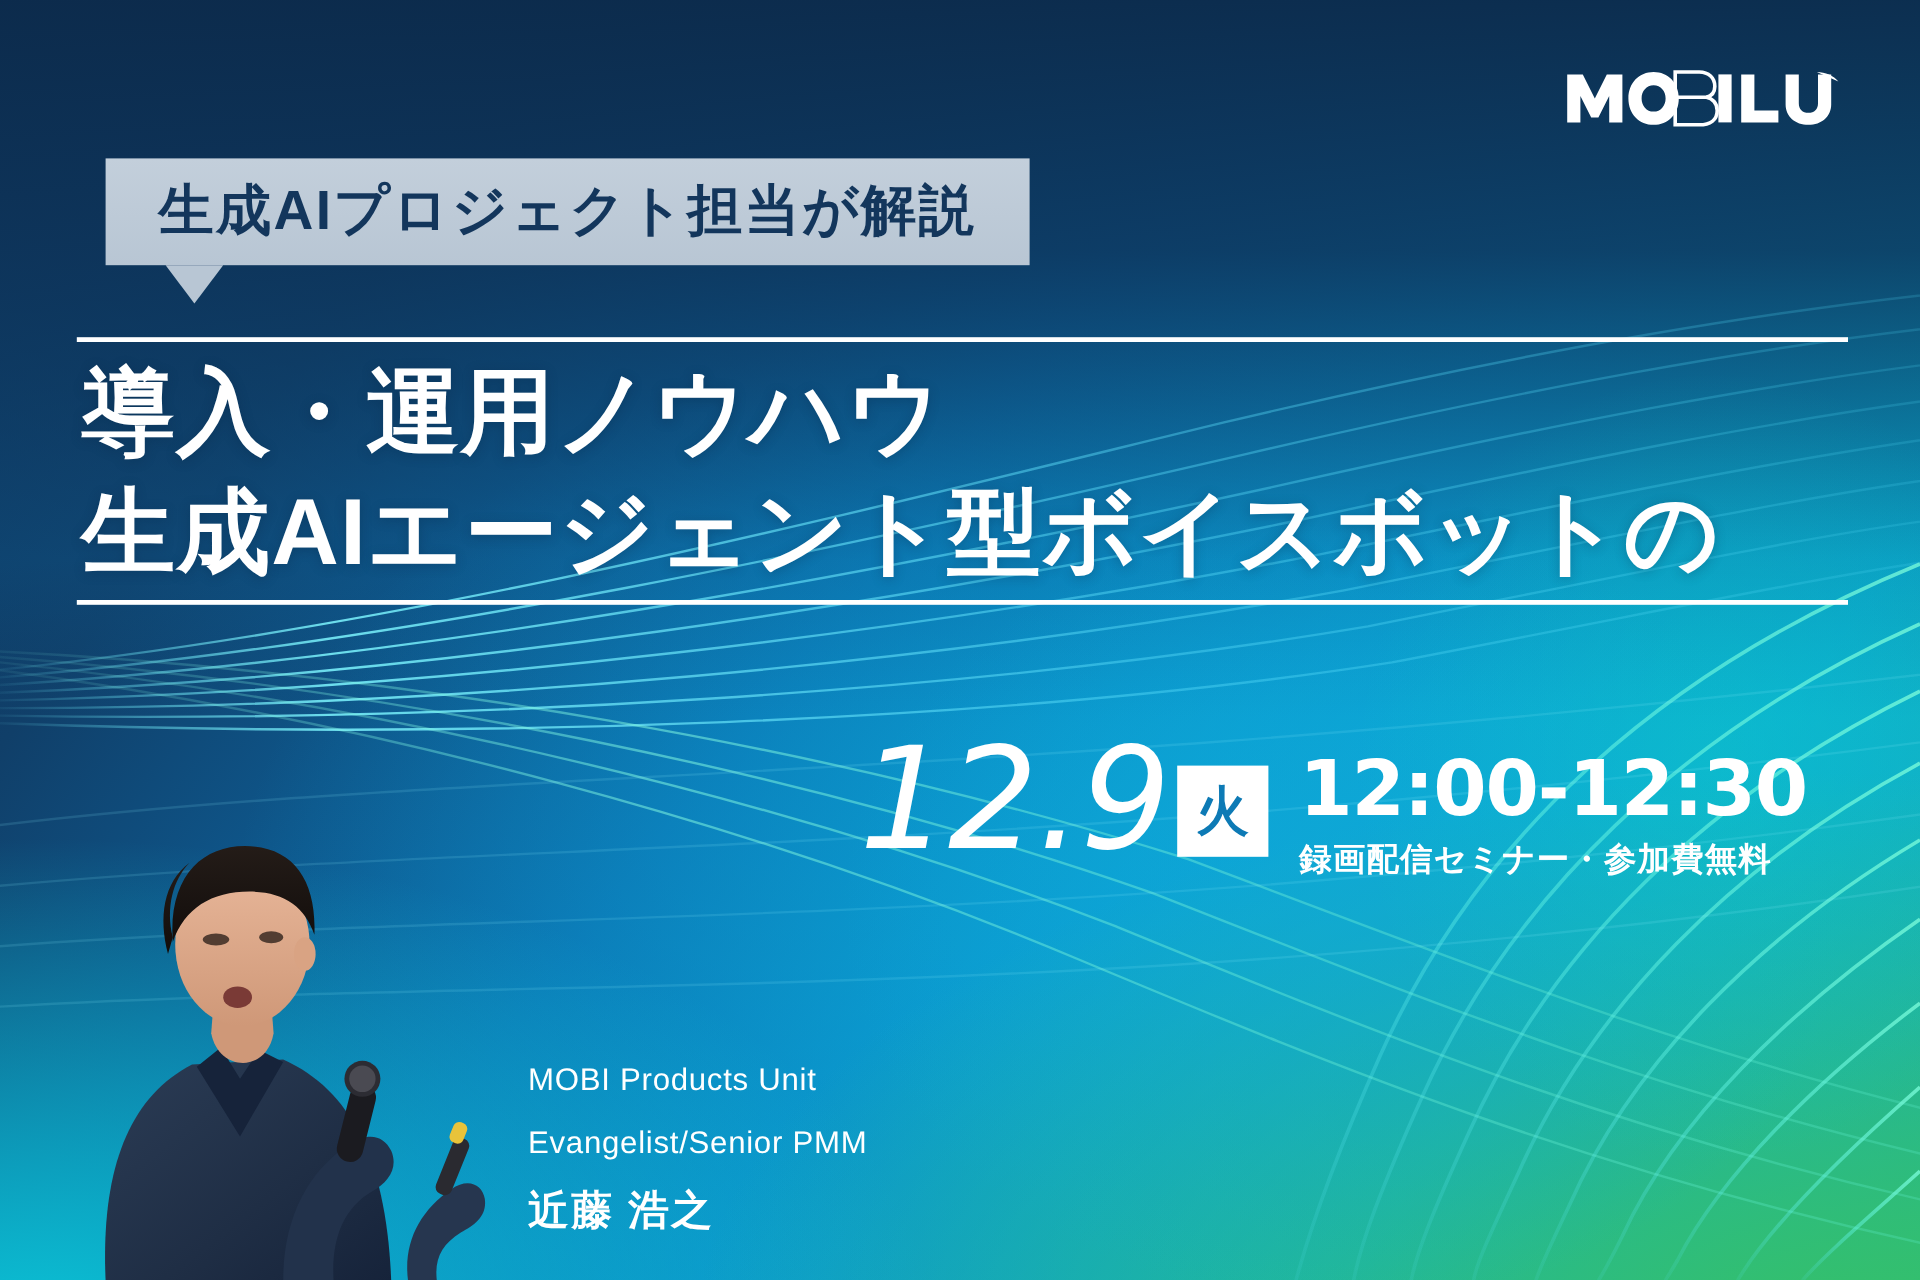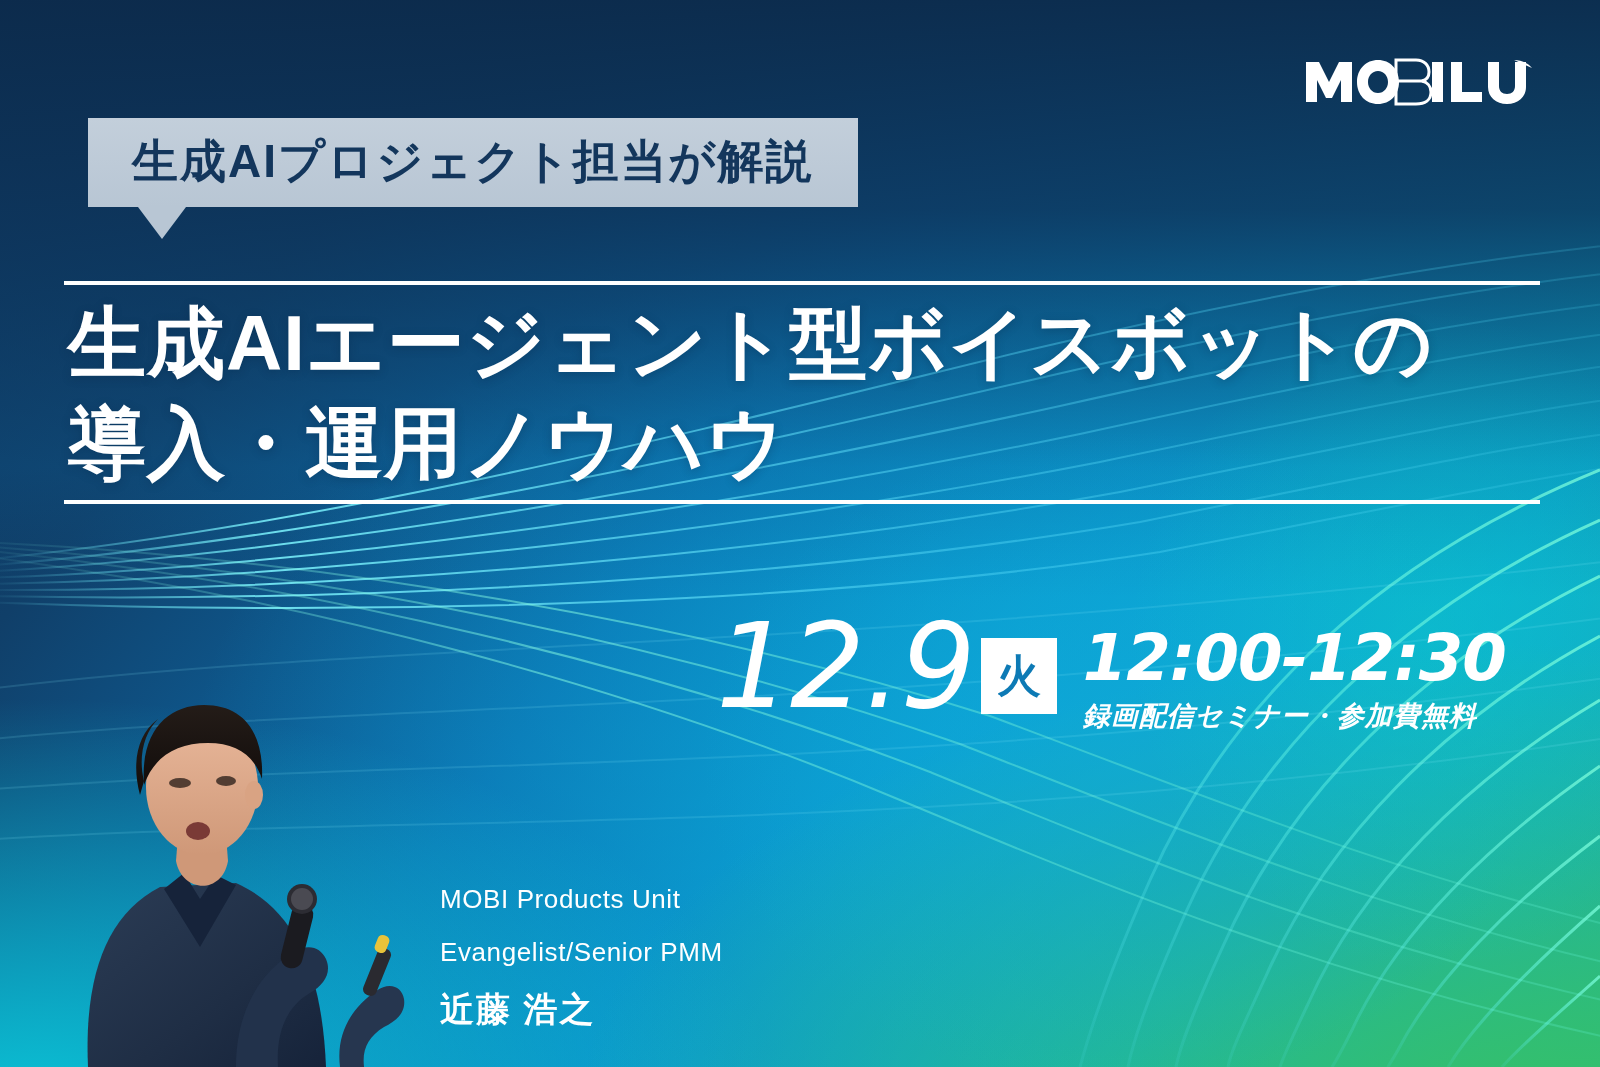--- a/index.html
+++ b/index.html
@@ -33,21 +33,21 @@
   .bg-svg { position:absolute; inset:0; }
 
   
   .logo {
     position:absolute; right:64px; top:56px;
     height:50px;
     display:flex; align-items:center;
   }
 
   
-  .badge-wrap { position:absolute; left:88px; top:118px; }
+  .badge-wrap { position:absolute; left:88px; top:132px; }
   .badge {
     background:linear-gradient(180deg,#c3cfdb 0%, #b8c6d4 100%);
     padding:18px 44px 20px 44px;
     display:inline-block;
   }
   .badge-text {
     font-size:46px; font-weight:700; letter-spacing:2px;
     color:#13365c; line-height:1.1; white-space:nowrap;
   }
   .badge-tail {
@@ -90,21 +90,21 @@
     font-style:italic;
   }
   .day-box {
     width:76px; height:76px;
     background:#ffffff;
     color:#0d7ab5;
     font-size:44px; font-weight:700;
     display:flex; align-items:center; justify-content:center;
     margin-left:6px; margin-top:28px;
   }
-  .time-col { margin-left:26px; margin-top:16px;font-style:italic; }
+  .time-col { margin-left:26px; margin-top:16px; }
   .time-range {
     color:#ffffff;
     font-size:64px; font-weight:700;
     line-height:1.0; letter-spacing:-1px;
     font-family:"DejaVu Sans","Liberation Sans",sans-serif;
   }
   .time-note {
     color:#ffffff;
     font-size:27px; font-weight:700;
     letter-spacing:1px;
@@ -287,22 +287,22 @@
     <div class="badge">
       <div class="badge-text">生成AIプロジェクト担当が解説</div>
     </div>
     <div class="badge-tail"></div>
   </div>
 
   <div class="rule rule-top"></div>
   <div class="rule rule-bottom"></div>
 
   <div class="title">
+    <div class="title-line">導入・運用ノウハウ</div>
     <div class="title-line">生成AIエージェント型ボイスボットの</div>
-    <div class="title-line">導入・運用ノウハウ</div>
   </div>
 
   <div class="datetime">
     <div class="date-num">12.9</div>
     <div class="day-box">火</div>
     <div class="time-col">
       <div class="time-range">12:00-12:30</div>
       <div class="time-note">録画配信セミナー・参加費無料</div>
     </div>
   </div>

